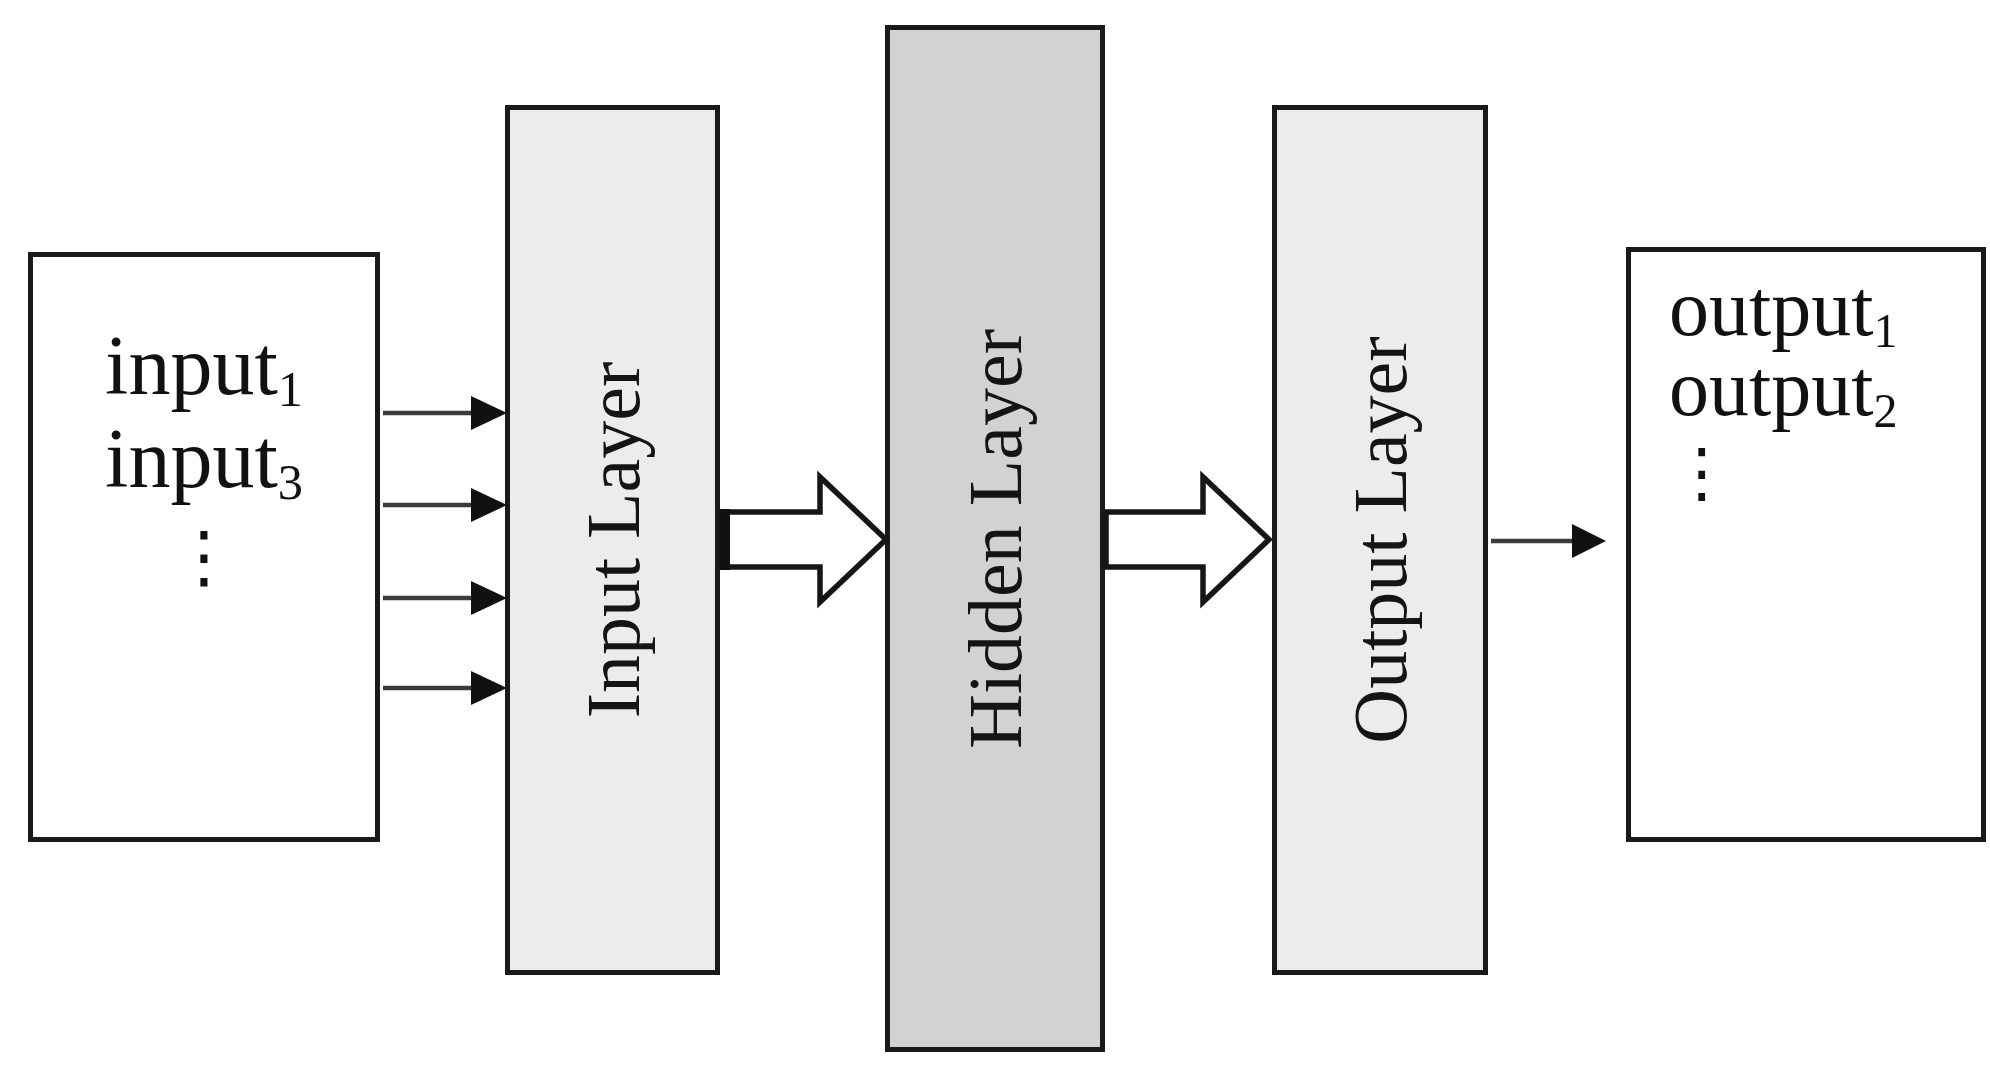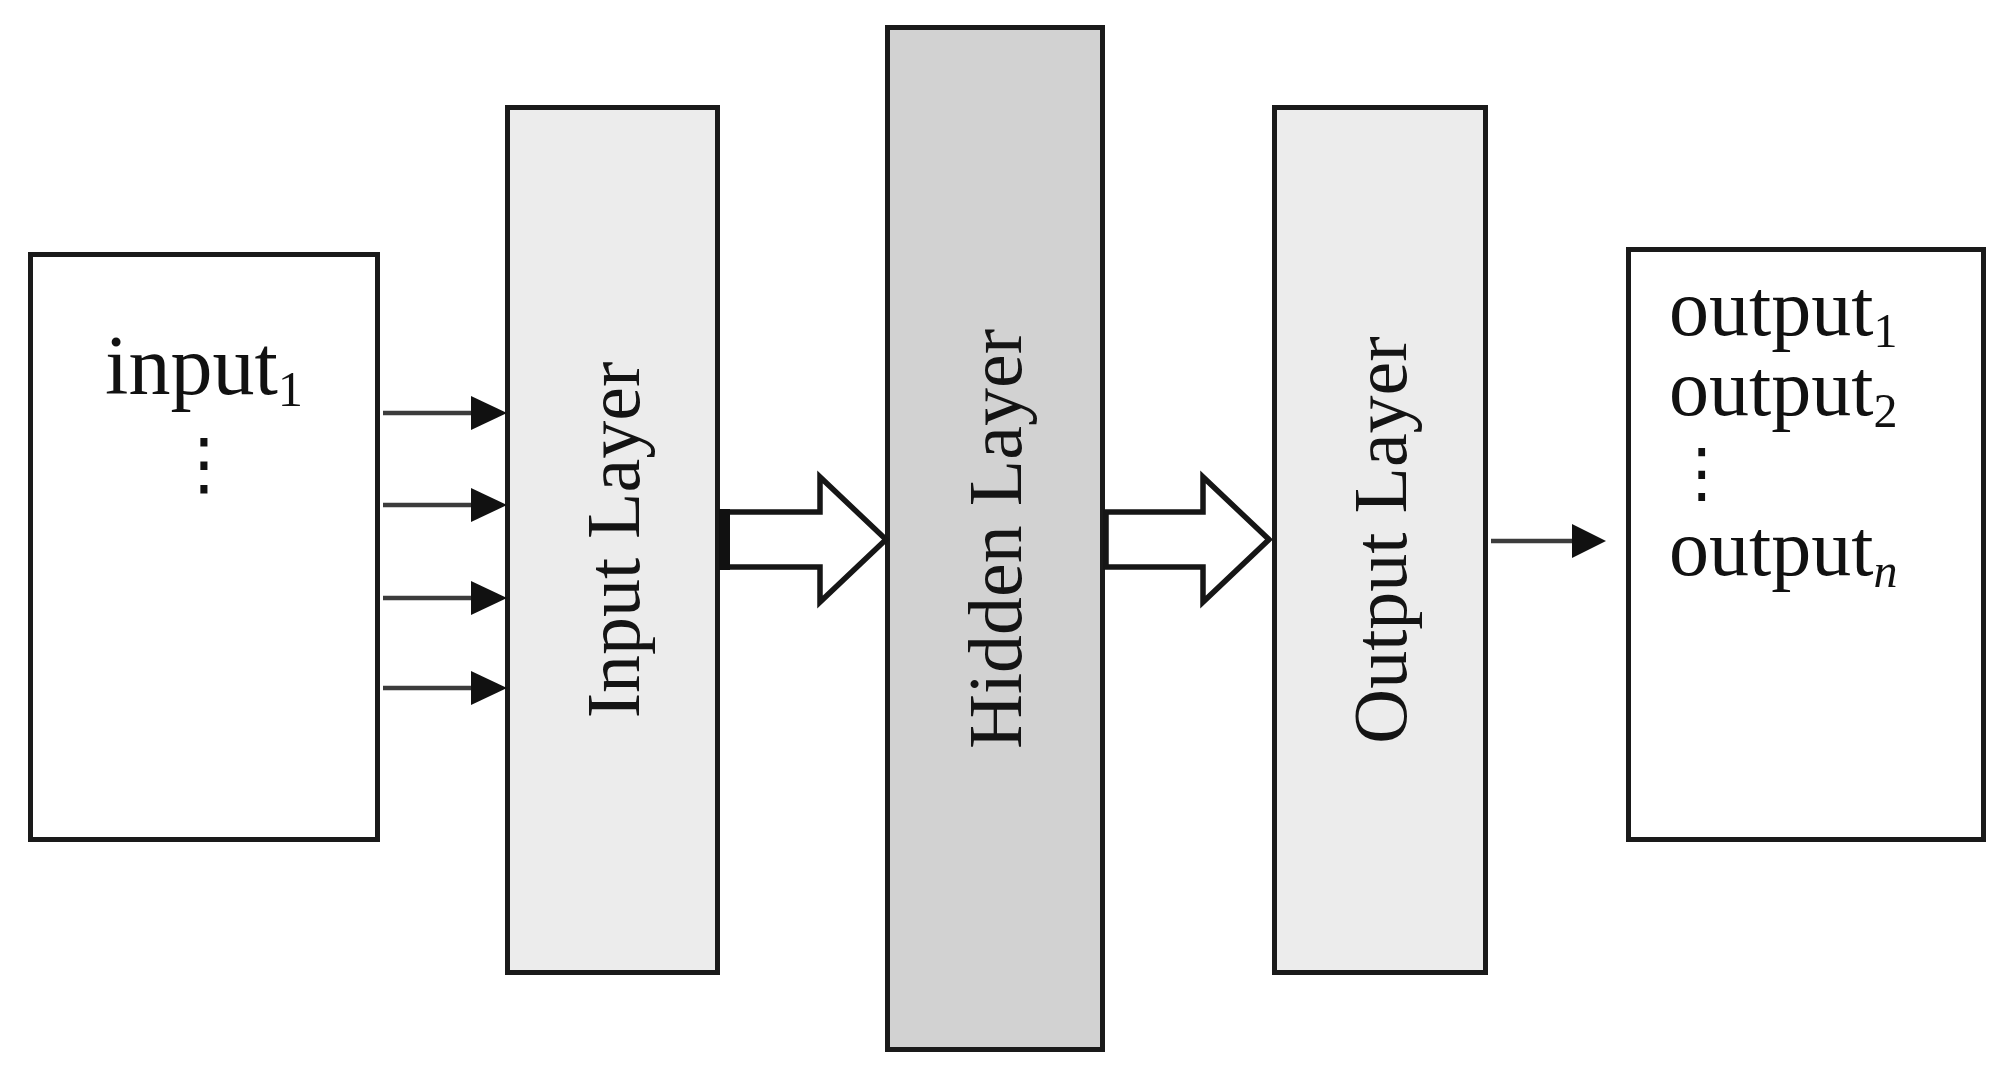--- a/index.html
+++ b/index.html
@@ -38,38 +38,38 @@
   
   .overlay{position:absolute;left:0;top:0;pointer-events:none;}
 </style>
 </head>
 <body>
 
 <div class="canvas">
 
   <div class="io-box left">
     <div class="io-line"><span>input</span><span class="sub">1</span></div>
+    <div class="io-line"><span>input</span><span class="sub">3</span></div>
     <div class="io-line"><span class="vdots">⋮</span></div>
   </div>
 
   <div class="layer layer-input">
     <span class="vlabel">Input Layer</span>
   </div>
   <div class="layer layer-hidden">
     <span class="vlabel">Hidden Layer</span>
   </div>
   <div class="layer layer-output">
     <span class="vlabel">Output Layer</span>
   </div>
 
   <div class="io-box right">
     <div class="io-line"><span>output</span><span class="sub">1</span></div>
     <div class="io-line"><span>output</span><span class="sub">2</span></div>
     <div class="io-line"><span class="vdots">⋮</span></div>
-    <div class="io-line"><span>output</span><span class="sub it">n</span></div>
   </div>
 
   <svg class="overlay" width="1990" height="1078" viewBox="0 0 1990 1078">
 
     <g stroke="#3c3c3c" stroke-width="4.5" fill="#111111">
       <line x1="383" y1="413" x2="473" y2="413"></line>
       <polygon stroke="none" points="471,396 507,413 471,430"></polygon>
       <line x1="383" y1="505" x2="473" y2="505"></line>
       <polygon stroke="none" points="471,488 507,505 471,522"></polygon>
       <line x1="383" y1="598" x2="473" y2="598"></line>

